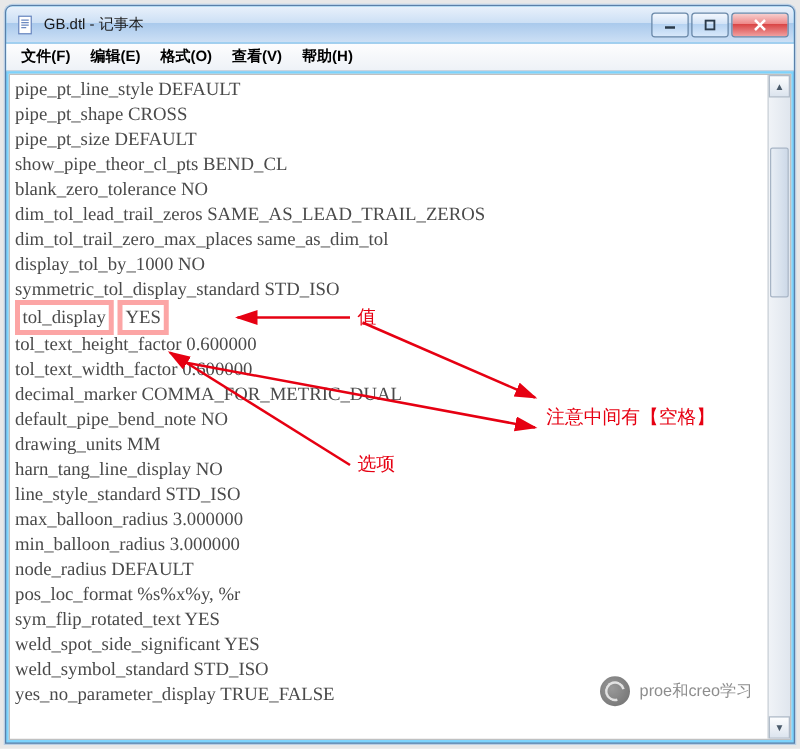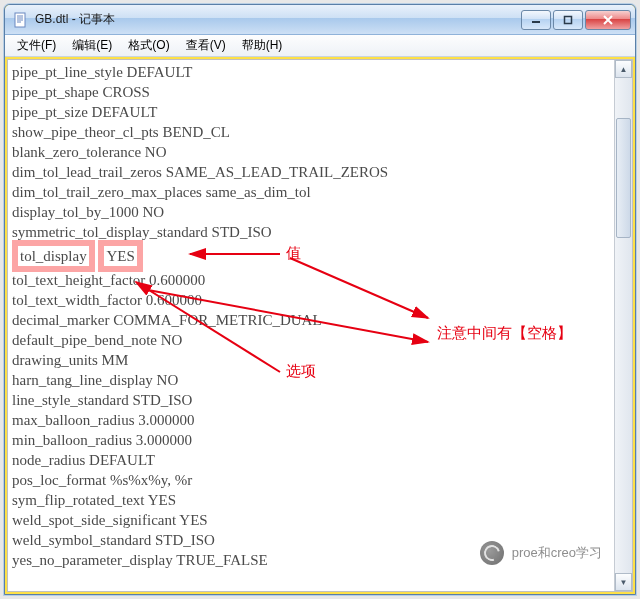--- a/index.html
+++ b/index.html
@@ -1,37 +1,37 @@
 <!DOCTYPE html>
 <html><head>
 <meta charset="utf-8">
 <style>
 * { box-sizing: border-box; margin: 0; padding: 0; }
 body { font-family: "Microsoft YaHei", SimSun, Arial, sans-serif; background: #e8e8e8; width: 640px; height: 599px; overflow: hidden; position: relative; }
-.window { position: absolute; left: 4px; top: 4px; width: 632px; height: 591px; background: #fde047; border: 1px solid #5a7fa8; border-radius: 6px 6px 0 0; box-shadow: 0 0 0 1px #b8cfe5; }
+.window { position: absolute; left: 4px; top: 4px; width: 632px; height: 591px; background: #7dd3fc; border: 1px solid #5a7fa8; border-radius: 6px 6px 0 0; box-shadow: 0 0 0 1px #b8cfe5; }
 .titlebar { height: 30px; background: linear-gradient(#e9f1fb, #cde0f5 45%, #a9c9ec 46%, #cde0f5); border-radius: 5px 5px 0 0; display: flex; align-items: center; padding: 0 4px 0 8px; border-bottom: 1px solid #8fb2d9; }
 .title-icon { width: 16px; height: 16px; margin-right: 6px; }
 .title-icon svg { width: 16px; height: 16px; }
 .title { font-size: 12px; color: #1a1a1a; flex: 1; }
 .title-buttons { display: flex; gap: 2px; }
 .tbtn { width: 30px; height: 20px; border: 1px solid #6a88a8; border-radius: 3px; display: flex; align-items: center; justify-content: center; font-size: 11px; cursor: pointer; }
 .tbtn.min { background: linear-gradient(#f3f7fd,#d2e3f7 45%,#b5d2f1 46%,#d8e8fa); }
 .tbtn.max { background: linear-gradient(#f3f7fd,#d2e3f7 45%,#b5d2f1 46%,#d8e8fa); }
 .tbtn.close { background: linear-gradient(#f6cfcf,#e88 45%,#d94444 46%,#f0a0a0); width: 46px; color: #fff; }
 .menubar { height: 22px; background: linear-gradient(#fdfdfe,#eef2f7); border-bottom: 1px solid #c8d4e0; display: flex; align-items: center; padding: 0 4px; font-size: 12px; }
-.menu-item { padding: 2px 8px; cursor: pointer; }
+.menu-item { padding: 2px 8px; cursor: pointer; font-weight: bold; }
 .content-wrap { position: absolute; left: 2px; right: 2px; top: 54px; bottom: 2px; border: 1px solid #c0c0c0; background: #fff; overflow: hidden; }
 .content { position: absolute; left: 0; top: 0; right: 20px; bottom: 0; padding: 2px 4px; font-family: Liberation Serif, serif; font-size: 15px; line-height: 20px; color: #4a4a4a; white-space: pre; overflow: hidden; }
 .scrollbar { position: absolute; right: 0; top: 0; width: 18px; height: 100%; background: linear-gradient(90deg,#f0f3f7,#e0e6ee); border-left: 1px solid #c5cbd3; }
 .sb-btn { height: 18px; background: linear-gradient(#fcfdfe,#dce4ee); border: 1px solid #b0bbc8; margin: 0 0 0 0; display: flex; align-items: center; justify-content: center; font-size: 8px; color: #4a5a6a; cursor: pointer; }
 .sb-track { position: absolute; top: 18px; bottom: 18px; left: 0; right: 0; }
 .sb-thumb { position: absolute; left: 1px; right: 1px; top: 40px; height: 120px; background: linear-gradient(90deg,#e8eef5,#cdd9e8); border: 1px solid #a6b4c5; border-radius: 2px; cursor: pointer; }
 .sb-btn.down { position: absolute; bottom: 0; left: 0; right: 0; }
 .line { display: block; }
-.redbox { border: 6px solid #fca5a5; padding: 0 2px; margin: -2px 0; display: inline-block; }
+.redbox { border: 4px solid #fca5a5; padding: 0 2px; margin: -2px 0; display: inline-block; }
 .overlay { position: absolute; left: 0; top: 0; width: 100%; height: 100%; pointer-events: none; }
 .annot { position: absolute; color: #e60012; font-family: SimSun, serif; font-size: 15px; }
 .watermark { position: absolute; right: 30px; bottom: 26px; display: flex; align-items: center; gap: 8px; color: #7a7a7a; font-size: 13px; opacity: .85; }
 .wm-icon { width: 24px; height: 24px; border-radius: 50%; background: radial-gradient(circle at 40% 40%, #888, #555); display: flex; align-items: center; justify-content: center; }
 .wm-icon::before { content: ""; width: 12px; height: 12px; border: 2px solid #ddd; border-radius: 50%; border-right-color: transparent; transform: rotate(30deg); }
 svg.arrow { position: absolute; overflow: visible; }
 </style>
 </head>
 <body>
 

